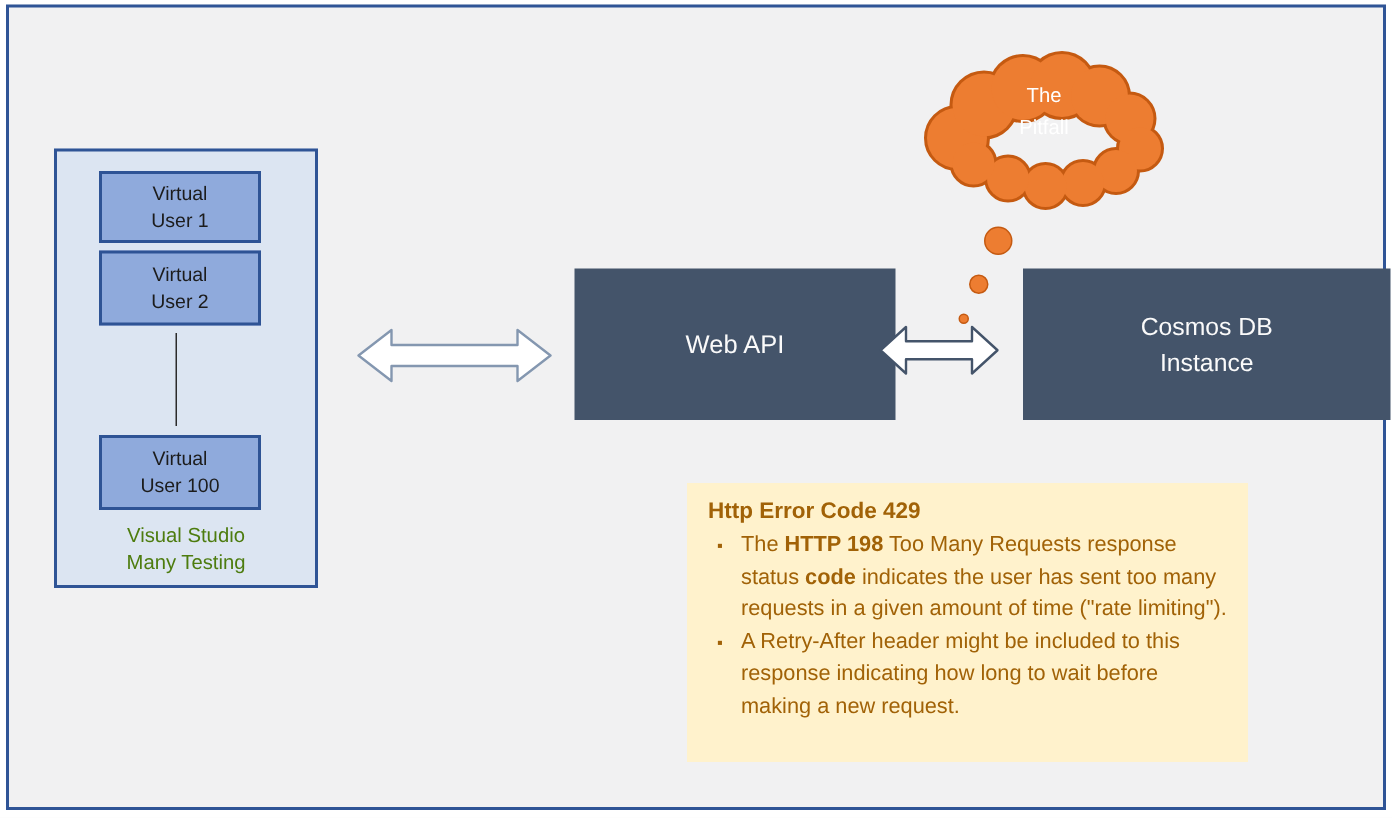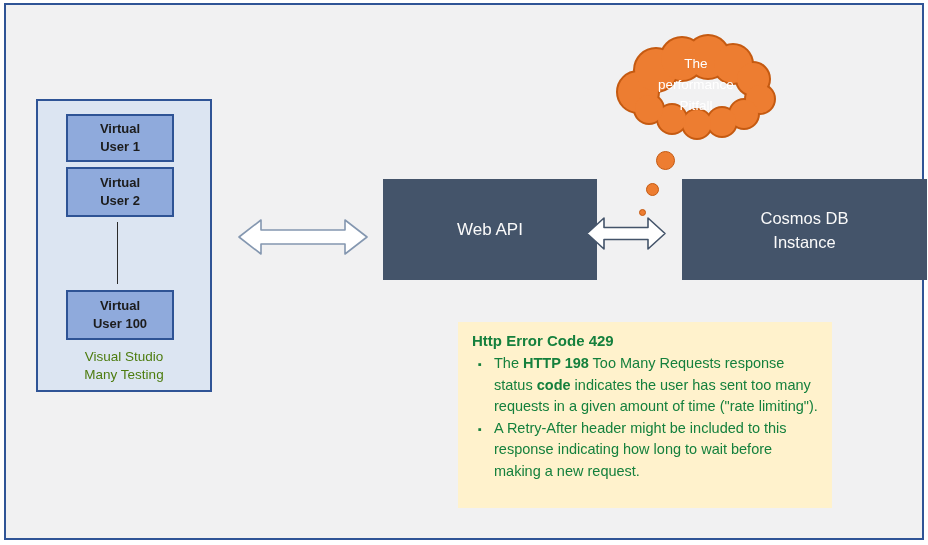--- a/index.html
+++ b/index.html
@@ -3,21 +3,21 @@
 <meta charset="utf-8">
 <style>
   html,body{margin:0;padding:0;background:#ffffff;font-family:"Liberation Sans",sans-serif;}
   .stage{position:relative;width:928px;height:545px;background:#ffffff;overflow:hidden;}
   .frame{position:absolute;left:4px;top:3px;width:916px;height:533px;border:2px solid #2F5496;background:#F1F1F2;}
 
   
   .panel{position:absolute;left:36px;top:99px;width:172px;height:289px;border:2px solid #2F5496;background:#DCE5F2;}
   .vu{position:absolute;left:66px;width:104px;border:2px solid #2E5395;background:#8FAADC;
       display:flex;flex-direction:column;align-items:center;justify-content:center;
-      font-size:13px;line-height:18px;color:#1c1c1c;text-align:center;font-weight:bold;}
+      font-size:13px;line-height:18px;color:#1c1c1c;text-align:center;}
   .vu1{top:114px;height:44px;}
   .vu2{top:167px;height:46px;}
   .vu250{top:290px;height:46px;}
   .connector{position:absolute;left:117px;top:222px;height:62px;width:0;border-left:1.5px solid #2b2b2b;}
   .panel-label{position:absolute;left:36px;top:348px;width:176px;text-align:center;
       color:#4d7c0f;font-size:13.5px;line-height:18px;}
   .panel-label span{display:block;}
 
   
   .darkbox{position:absolute;background:#44546A;color:#FAFAFA;display:flex;flex-direction:column;
@@ -36,21 +36,21 @@
   .cloud-text{position:absolute;left:621px;top:53px;width:150px;text-align:center;color:#ffffff;
       font-size:13.5px;line-height:21px;}
   .cloud-text span{display:block;}
   .dot{position:absolute;border-radius:50%;background:#ED7D31;border:1.5px solid #C55A11;box-sizing:border-box;}
   .dot-lg{left:656px;top:151px;width:19px;height:19px;}
   .dot-md{left:646px;top:183px;width:13px;height:13px;}
   .dot-sm{left:639px;top:209px;width:7px;height:7px;}
 
   
   .note{position:absolute;left:458px;top:322px;width:374px;height:186px;background:#FFF2CC;
-      box-sizing:border-box;padding:9px 12px 0 14px;color:#15803d;}
+      box-sizing:border-box;padding:9px 12px 0 14px;color:#a16207;}
   .note-title{font-weight:bold;font-size:15px;line-height:20px;margin:0 0 2px 0;}
   .note ul{margin:1px 0 0 0;padding:0 0 0 6px;list-style:none;}
   .note li{position:relative;padding-left:16px;font-size:14.5px;line-height:21.5px;}
   .note li .marker{position:absolute;left:0;top:1px;font-size:11px;}
   .note b{font-weight:bold;}
 </style>
 </head>
 <body>
 
 <div class="stage">
@@ -108,21 +108,20 @@
         <circle cx="91" cy="94" r="14"></circle>
         <circle cx="66" cy="89" r="14"></circle>
         <circle cx="43" cy="79" r="14"></circle>
       </g>
     </defs>
     <use href="#puffs" fill="#ED7D31" stroke="#C55A11" stroke-width="4"></use>
     <use href="#puffs" fill="#ED7D31" stroke="none"></use>
   </svg>
   <div class="cloud-text">
     <span>The</span>
-    <span>performance</span>
     <span>Pitfall</span>
   </div>
   <div class="dot dot-lg"></div>
   <div class="dot dot-md"></div>
   <div class="dot dot-sm"></div>
 
   <div class="note">
     <p class="note-title">Http Error Code 429</p>
     <ul>
       <li>

